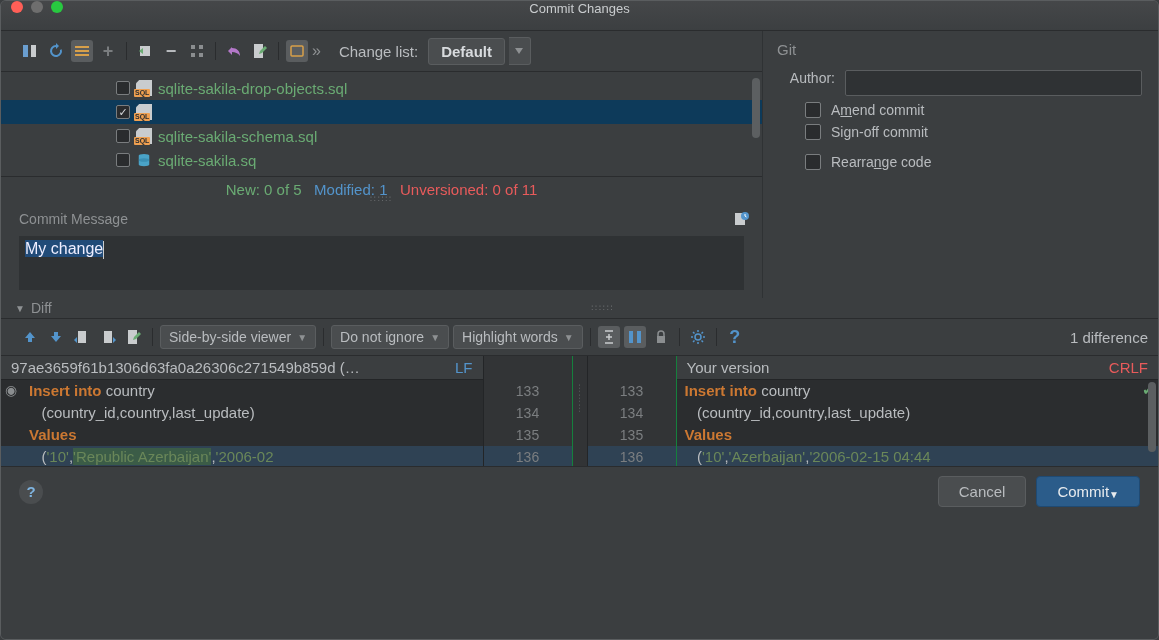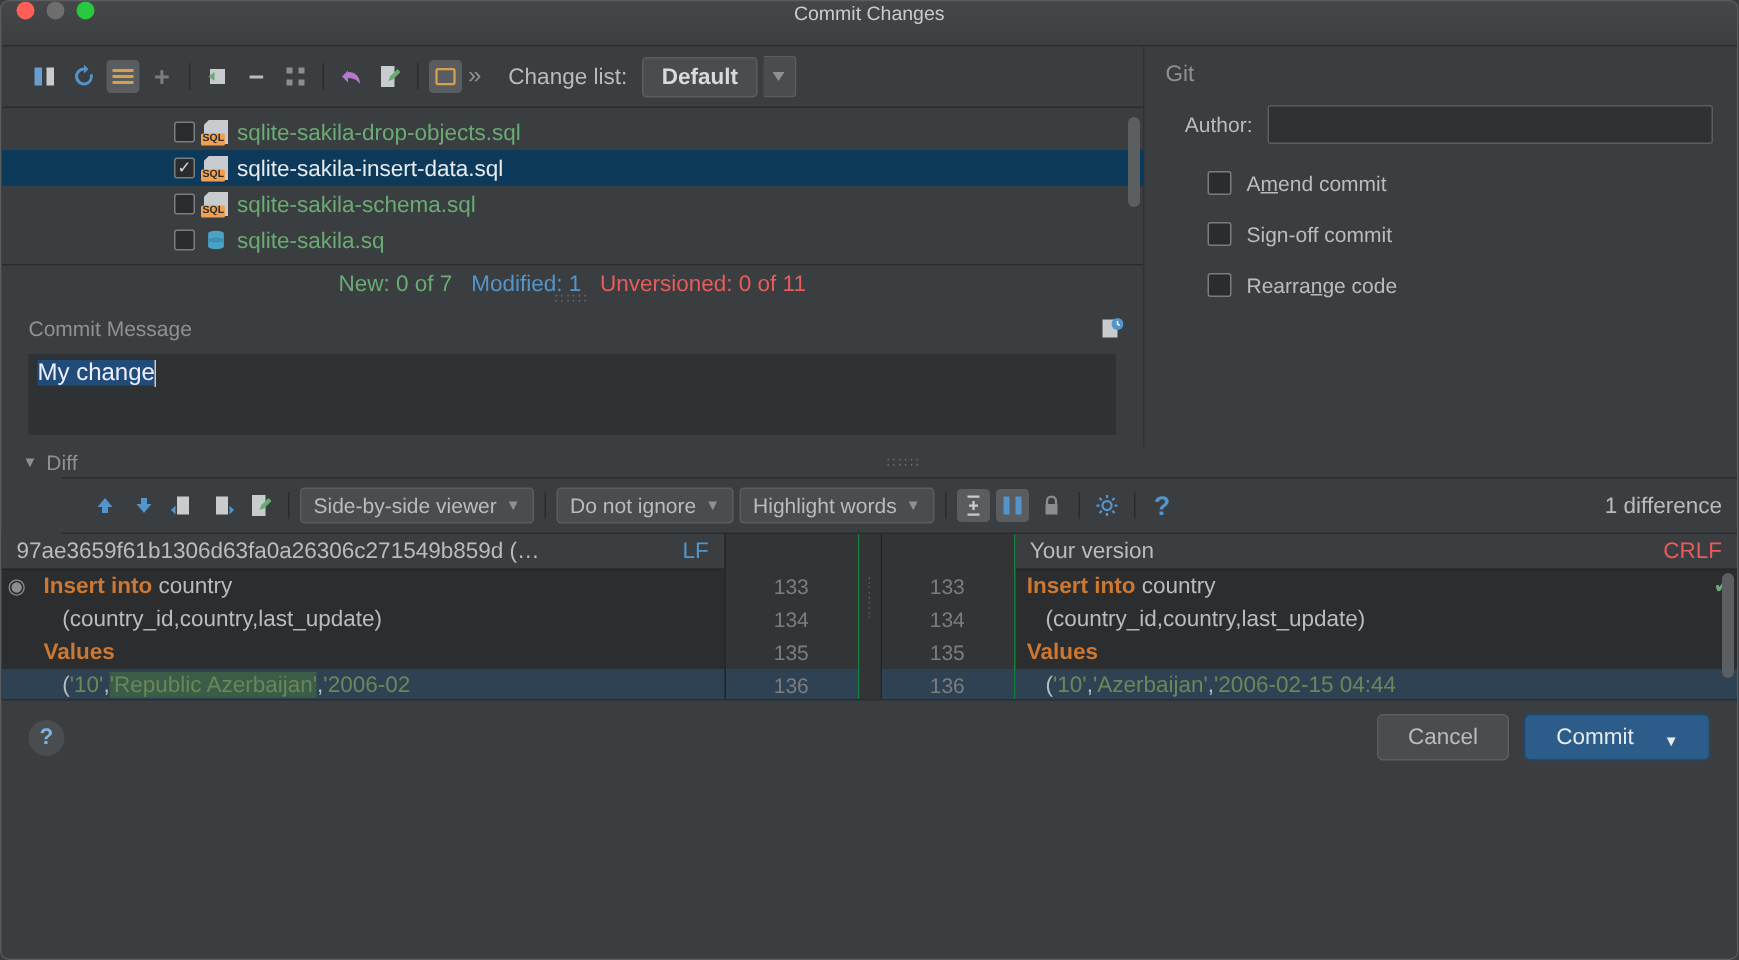--- a/index.html
+++ b/index.html
@@ -51,21 +51,21 @@
   .fico{width:16px;height:16px;display:inline-flex;align-items:center;justify-content:center;}
   .fname{white-space:nowrap;text-align:center;}
   .status{font-size:15px;text-align:center;padding:4px 0 6px;position:relative;}
   .status .grip{position:absolute;left:50%;bottom:0;transform:translateX(-50%);color:#6a6d6f;font-size:9px;letter-spacing:2px;}
   .cmhead{display:flex;align-items:center;justify-content:space-between;padding:4px 10px 4px 18px;font-size:14px;color:var(--text-dim);}
   .cmarea{margin:2px 18px 8px 18px;height:54px;background:var(--panel);border:none;resize:none;color:var(--text);font-size:16px;padding:4px 6px;outline:none;}
   .cmarea .seltxt{background:#214b78;color:#eef;}
   .diffhead{display:flex;align-items:center;padding:2px 10px 2px 14px;font-size:14px;color:var(--text-dim);gap:6px;cursor:pointer;}
   .diffhead .tri{font-size:10px;}
   .diffgrip{flex:1;text-align:center;color:#6a6d6f;font-size:9px;letter-spacing:2px;}
-  .difftool{display:flex;align-items:center;gap:4px;padding:6px 10px 6px 18px;border-top:1px solid #2a2c2e;border-bottom:1px solid #2a2c2e;margin-left:40px;}
+  .difftool{display:flex;align-items:center;gap:4px;padding:6px 10px 6px 18px;border-top:1px solid #2a2c2e;border-bottom:1px solid #2a2c2e;}
   .dropbtn{background:var(--btn);border:1px solid #5a5d5f;border-radius:3px;padding:3px 8px;font-size:14px;color:var(--text);cursor:pointer;display:flex;align-items:center;gap:6px;}
   .dropbtn .caret{font-size:10px;color:var(--text-dim);}
   .spacer{flex:1;}
   .diffcount{font-size:15px;color:var(--text);}
   .diffbody{display:flex;font-family:"Menlo","Consolas",monospace;font-size:15px;background:#2b2d2f;height:110px;overflow:hidden;position:relative;}
   .pane{flex:1;overflow:hidden;position:relative;}
   .gutter{width:90px;background:#323436;border-left:1px solid #232527;border-right:1px solid #15803d;text-align:center;color:#7b7e80;font-size:14px;padding-top:24px;}
   .gutter div{height:22px;line-height:22px;}
   .phead{height:24px;padding:0 10px;font-size:15px;color:var(--text);background:var(--bg);border-bottom:1px solid #232527;display:flex;align-items:center;justify-content:space-between;white-space:nowrap;overflow:hidden;}
   .pcode{padding:0;}
@@ -76,23 +76,23 @@
   .nm{color:var(--text);}
   .str{color:#6a8759;}
   .str-mod{background:#3b5c47;}
   .eye{position:absolute;left:4px;top:26px;color:#8b8e90;font-size:14px;cursor:pointer;}
   .ok{position:absolute;right:4px;top:26px;color:#6aab73;font-size:14px;}
   .footer{height:50px;display:flex;align-items:center;justify-content:space-between;padding:0 18px;border-top:1px solid #2a2c2e;}
   .help{width:24px;height:24px;border-radius:50%;background:#4a4d4f;display:flex;align-items:center;justify-content:center;color:#7fb4e0;font-weight:bold;cursor:pointer;font-size:15px;}
   .fbtns{display:flex;gap:10px;}
   .btn{padding:6px 20px;font-size:15px;border-radius:4px;border:1px solid #5a5d5f;cursor:pointer;}
   .btn.cancel{background:var(--btn);color:var(--text);}
-  .btn.primary{background:var(--accent);color:#e8ebee;border-color:#1f4a73;display:flex;align-items:flex-end;gap:20px;}
+  .btn.primary{background:var(--accent);color:#e8ebee;border-color:#1f4a73;display:flex;align-items:flex-end;gap:0;}
   .rlabel{font-size:15px;color:var(--text-dim);}
-  .rrow{display:flex;align-items:center;gap:10px;margin:18px 0;}
+  .rrow{display:flex;gap:10px;margin:6px 0;}
   .rcb{width:16px;height:16px;border:1px solid #7a7d7f;background:#2a2c2e;border-radius:2px;cursor:pointer;}
   .rinput{flex:1;height:26px;background:var(--panel);border:1px solid #5a5d5f;border-radius:2px;}
   .rsec{margin-top:14px;}
   .rsec-h{font-size:15px;color:var(--text-dim);margin-bottom:6px;}
   u.mn{text-decoration:underline;}
   .sqlico{position:relative;width:16px;height:16px;}
   .sqlico::before{content:"";position:absolute;inset:0;background:#c9ccce;clip-path:polygon(20% 0,100% 0,100% 100%,0 100%,0 20%);}
   .sqlico::after{content:"SQL";position:absolute;bottom:-1px;left:-2px;font-size:7px;background:var(--yellow);color:#2b2d2f;padding:0 1px;font-weight:bold;line-height:1.2;border-radius:1px;}
   .dbico{width:14px;height:14px;}
   .scroll-thumb{position:absolute;right:2px;width:8px;background:#5c5f61;border-radius:4px;}
@@ -190,21 +190,20 @@
                 <span class="fico">
                   <span class="sqlico"></span>
                 </span>
                 <span class="fname" style="color: var(--green);">sqlite-sakila-drop-objects.sql</span>
               </div>
               <div class="frow sel">
                 <span class="cb checked"></span>
                 <span class="fico">
                   <span class="sqlico"></span>
                 </span>
-                <span class="fname" style="color: rgb(232, 235, 238);">sqlite-sakila-insert-data.sql</span>
               </div>
               <div class="frow">
                 <span class="cb"></span>
                 <span class="fico">
                   <span class="sqlico"></span>
                 </span>
                 <span class="fname" style="color: var(--green);">sqlite-sakila-schema.sql</span>
               </div>
               <div class="frow">
                 <span class="cb"></span>
@@ -215,21 +214,21 @@
                     <ellipse cx="8" cy="8" rx="6" ry="2" fill="#3a8fb3"></ellipse>
                   </svg>
                 </span>
                 <span class="fname" style="color: var(--green);">sqlite-sakila.sq</span>
               </div>
             </div>
           <div class="scroll-thumb" style="top:6px;height:60px"></div>
         </div>
 
         <div class="status">
-          <span style="color:var(--green)">New: 0 of 7</span>&nbsp;&nbsp;
+          <span style="color:var(--green)">New: 0 of 5</span>&nbsp;&nbsp;
           <span style="color:var(--blue)">Modified: 1</span>&nbsp;&nbsp;
           <span style="color:var(--red)">Unversioned: 0 of 11</span>
           <div class="grip">∷∷∷</div>
         </div>
 
         <div class="cmhead">
           <span>Commit Message</span>
           <span class="ticon">
               <svg viewBox="0 0 16 16">
                 <rect x="2" y="2" width="10" height="12" fill="#c9ccce"></rect>

